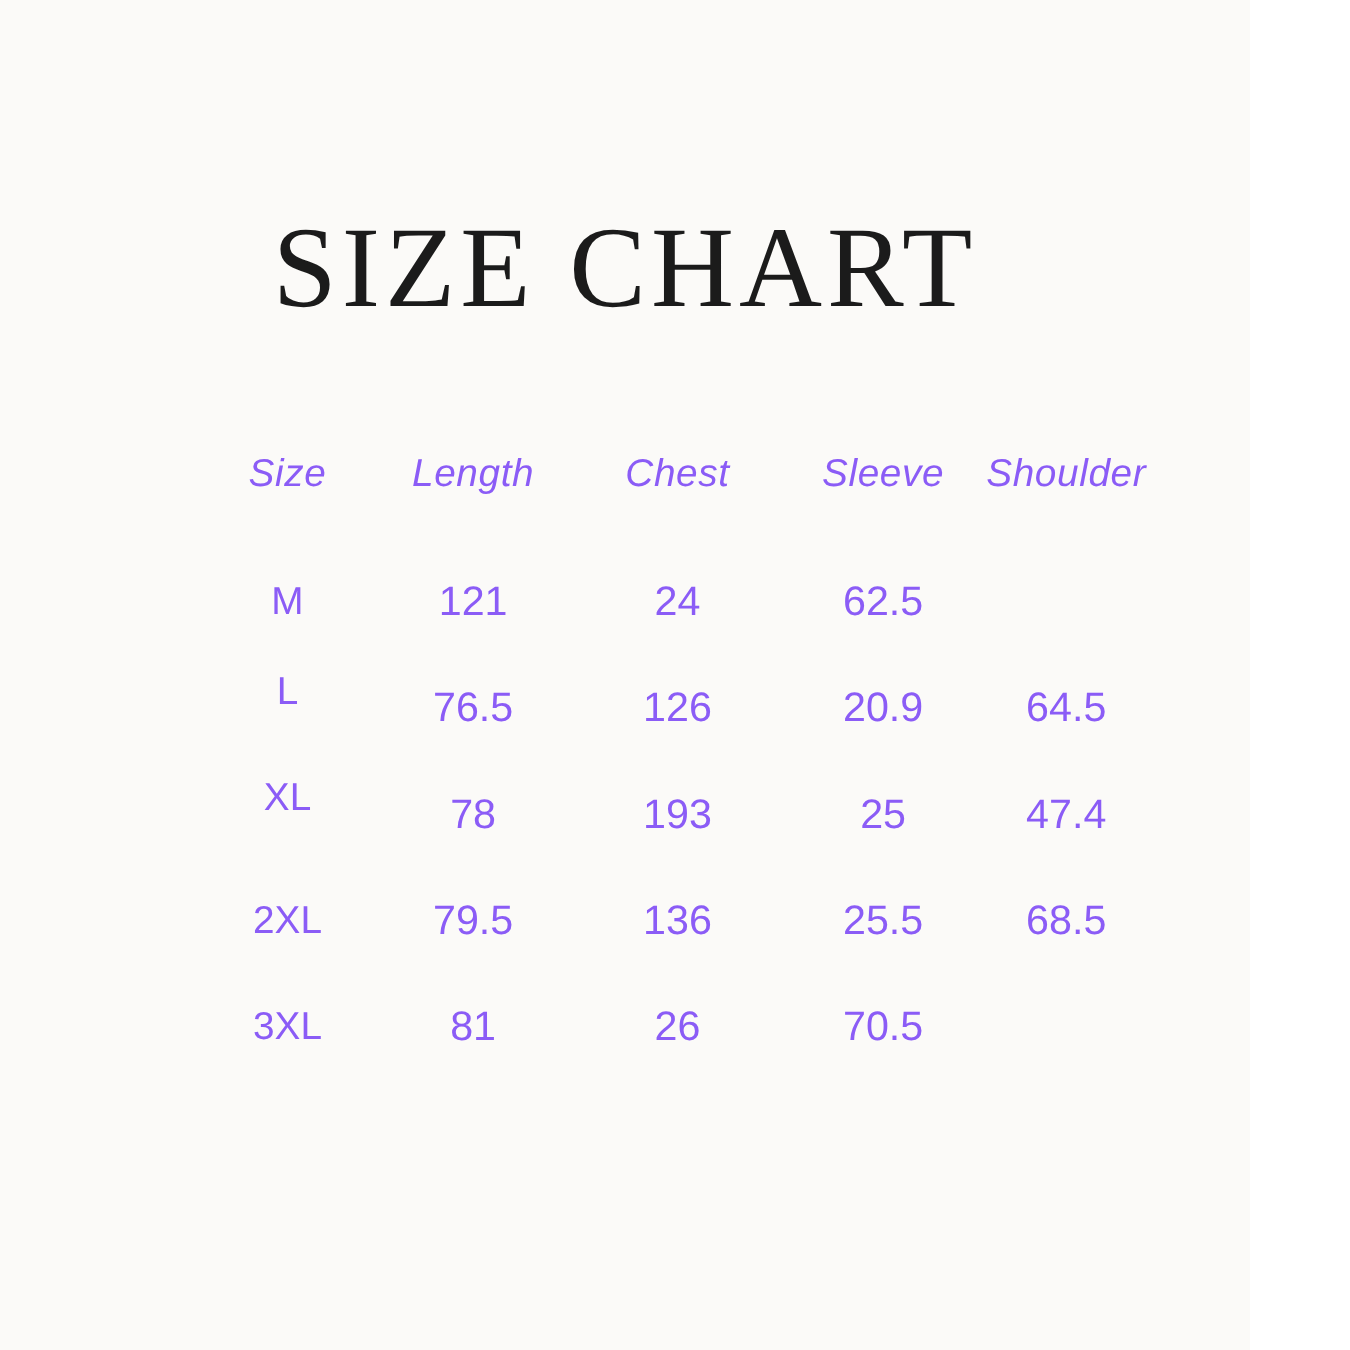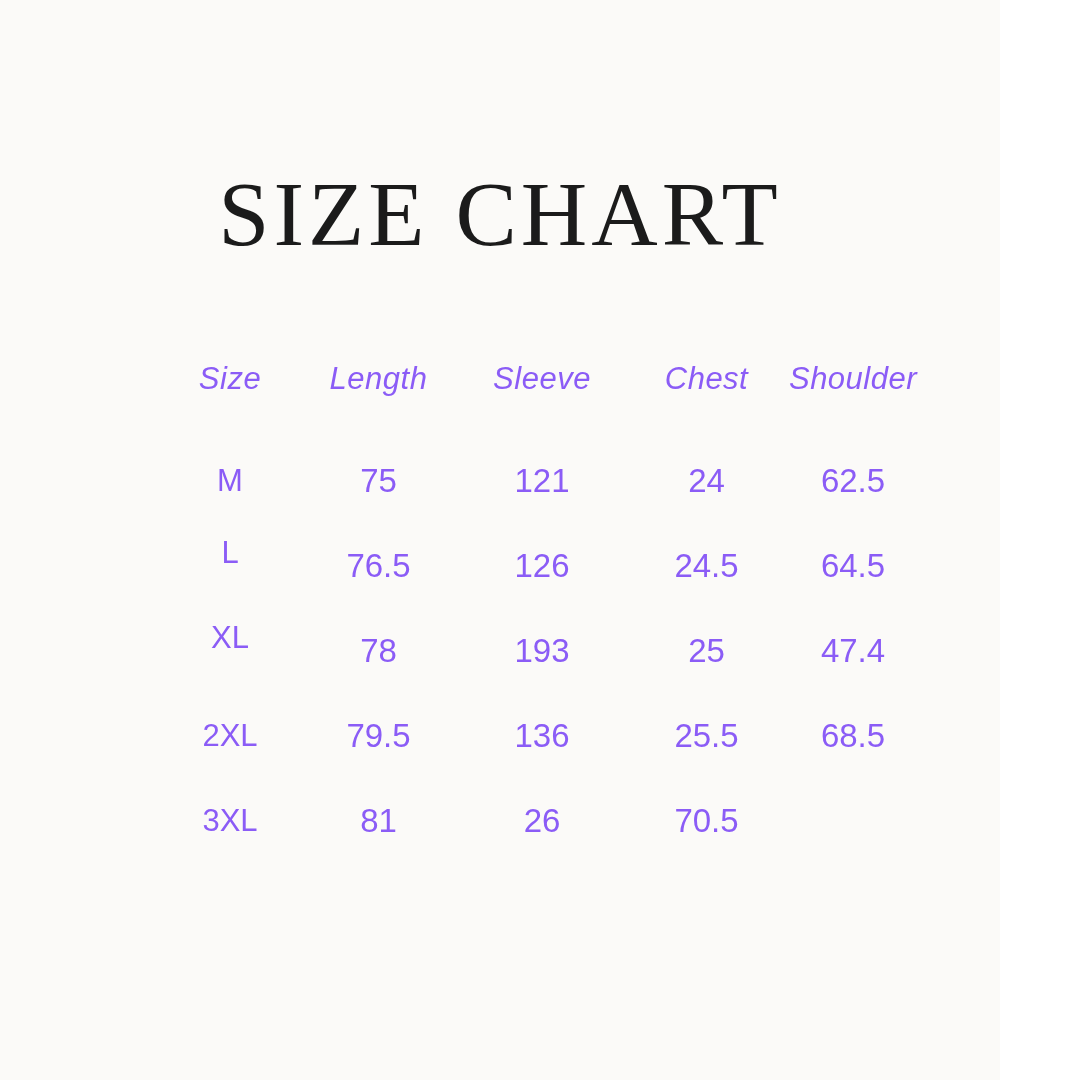--- a/index.html
+++ b/index.html
@@ -68,38 +68,37 @@
 
 <div class="page">
 
   <h1 class="title">SIZE CHART</h1>
 
   <div class="table">
 
     <div class="row header">
       <div class="cell">Size</div>
       <div class="cell">Length</div>
+      <div class="cell">Chest</div>
       <div class="cell">Sleeve</div>
-      <div class="cell">Chest</div>
       <div class="cell">Shoulder</div>
     </div>
 
     <div class="row">
       <div class="cell size-cell">M</div>
-      <div class="cell">75</div>
       <div class="cell">121</div>
       <div class="cell">24</div>
       <div class="cell">62.5</div>
     </div>
 
     <div class="row">
       <div class="cell size-cell lift">L</div>
       <div class="cell">76.5</div>
       <div class="cell">126</div>
-      <div class="cell">24.5</div>
+      <div class="cell">20.9</div>
       <div class="cell">64.5</div>
     </div>
 
     <div class="row">
       <div class="cell size-cell lift">XL</div>
       <div class="cell">78</div>
       <div class="cell">193</div>
       <div class="cell">25</div>
       <div class="cell">47.4</div>
     </div>

